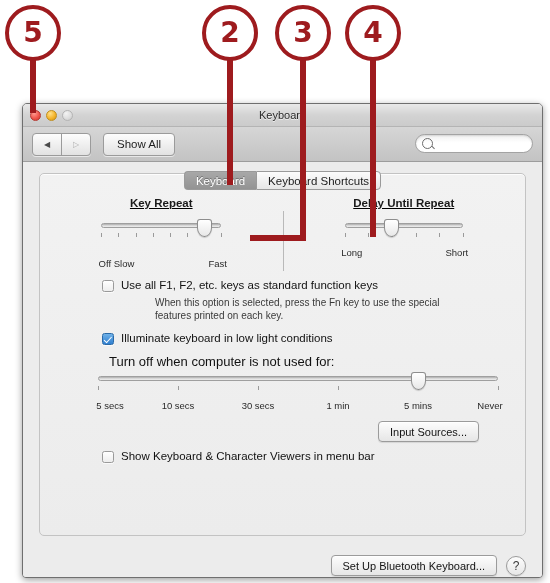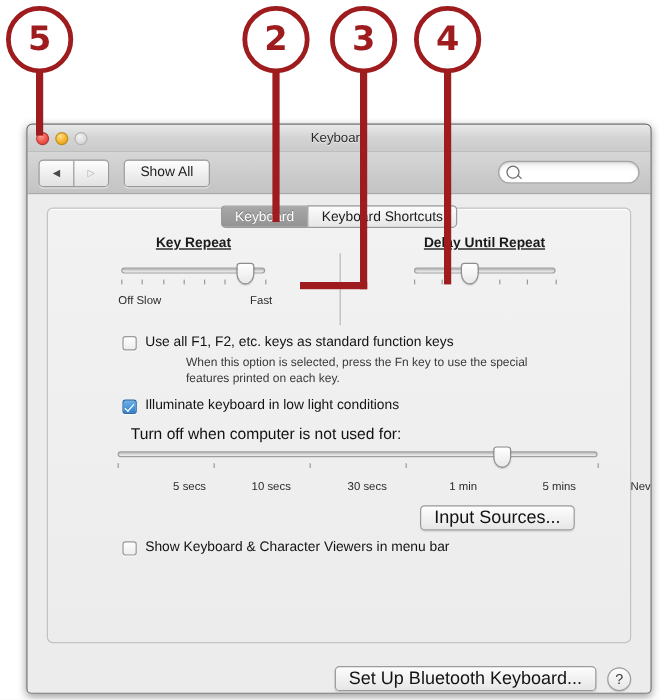--- a/index.html
+++ b/index.html
@@ -370,21 +370,21 @@
     left: 58px;
     width: 400px;
     height: 20px;
   }
 
   
   .btn {
     border: 1px solid #9b9b9b;
     border-radius: 4px;
     background: linear-gradient(to bottom, #fdfdfd 0%, #e6e6e6 100%);
-    font-size: 15px;
+    font-size: 11px;
     color: #131313;
     padding: 0 11px;
     height: 21px;
     display: inline-flex;
     align-items: center;
     box-shadow: 0 1px 1px rgba(0,0,0,0.1), inset 0 1px 0 rgba(255,255,255,0.8);
     font-family: "Liberation Sans", sans-serif;
     box-sizing: border-box;
     white-space: nowrap;
   }
@@ -488,41 +488,45 @@
               <div class="tick" style="left:14.28%"></div>
               <div class="tick" style="left:28.57%"></div>
               <div class="tick" style="left:42.85%"></div>
               <div class="tick" style="left:57.14%"></div>
               <div class="tick" style="left:71.42%"></div>
               <div class="tick" style="left:85.71%"></div>
               <div class="tick" style="left:100%"></div>
             </div>
             <div class="thumb" style="left:85.71%;"></div>
           </div>
-          <div class="tick-labels" style="width:120px;margin:1px auto 0;">
+          <div class="tick-labels" style="width:120px;margin:14px auto 0;">
             <span class="tick-label" style="left:3%">Off</span>
             <span class="tick-label" style="left:19%">Slow</span>
             <span class="tick-label" style="left:97%">Fast</span>
           </div>
         </div>
 
         <div class="slider-group">
           <div class="slider-title">Delay Until Repeat</div>
           <div class="track-wrap" style="width:118px;">
             <div class="track"></div>
             <div class="ticks">
               <div class="tick" style="left:0%"></div>
               <div class="tick" style="left:20%"></div>
               <div class="tick" style="left:40%"></div>
               <div class="tick" style="left:60%"></div>
               <div class="tick" style="left:80%"></div>
               <div class="tick" style="left:100%"></div>
             </div>
             <div class="thumb" style="left:40%;"></div>
           </div>
+          <div class="tick-labels" style="width:118px;margin:3px auto 0;">
+            <span class="tick-label" style="left:6%">Long</span>
+            <span class="tick-label" style="left:95%">Short</span>
+          </div>
         </div>
 
         <div class="divider"></div>
       </div>
 
       <div class="cb-row" style="top:105px;">
         <div class="cb"></div>
         <div class="cb-label">Use all F1, F2, etc. keys as standard function keys</div>
       </div>
       <div class="cb-help" style="left:83px; top:122px;margin-left:32px;">When this option is selected, press the Fn key to use the special features printed on each key.</div>
@@ -539,21 +543,21 @@
           <div class="ticks">
             <div class="tick" style="left:0%"></div>
             <div class="tick" style="left:20%"></div>
             <div class="tick" style="left:40%"></div>
             <div class="tick" style="left:60%"></div>
             <div class="tick" style="left:80%"></div>
             <div class="tick" style="left:100%"></div>
           </div>
           <div class="thumb" style="left:80%;"></div>
         </div>
-        <div class="tick-labels" style="width:400px;margin-top:3px;margin-left:48px;">
+        <div class="tick-labels" style="width:400px;margin-top:3px;">
           <span class="tick-label" style="left:3%">5 secs</span>
           <span class="tick-label" style="left:20%">10 secs</span>
           <span class="tick-label" style="left:40%">30 secs</span>
           <span class="tick-label" style="left:60%">1 min</span>
           <span class="tick-label" style="left:80%">5 mins</span>
           <span class="tick-label" style="left:98%">Never</span>
         </div>
       </div>
 
       <div class="cb-row" style="top:252px; align-items:center;margin-top:24px;">

